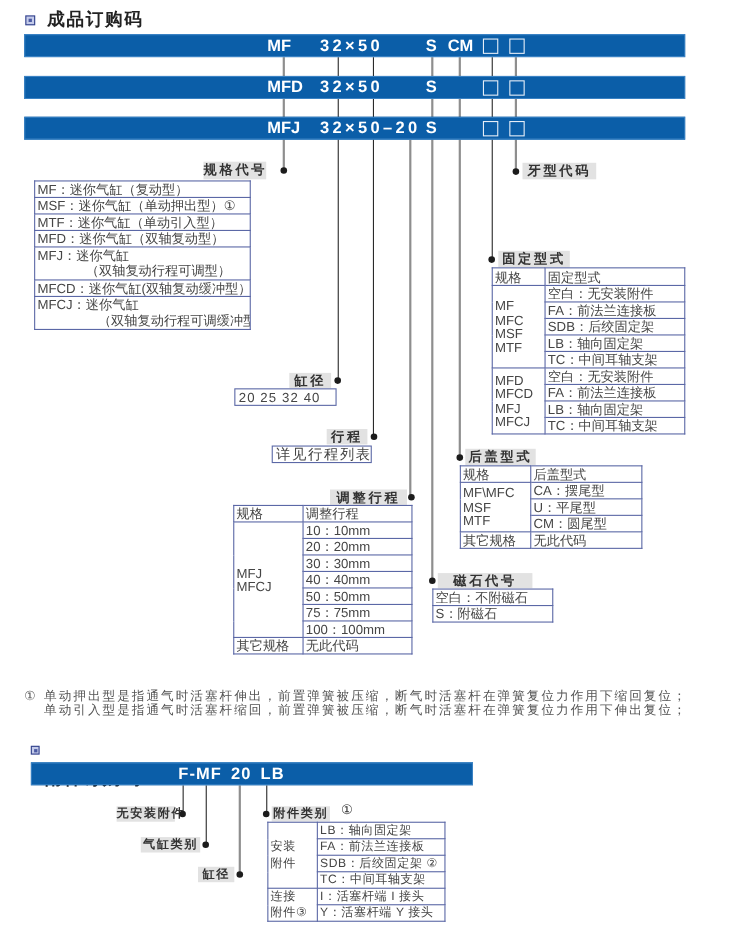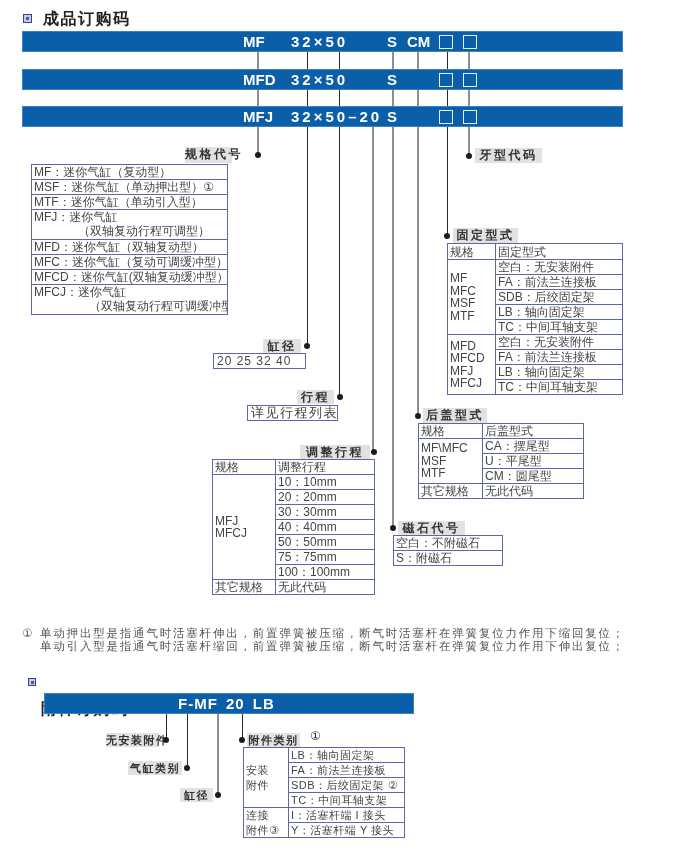--- a/index.html
+++ b/index.html
@@ -72,51 +72,48 @@
 
   <div class="dot" style="left:258px;top:155px;"></div>
   <div class="dot" style="left:469px;top:156px;"></div>
   <div class="dot" style="left:447px;top:236px;"></div>
   <div class="dot" style="left:307px;top:346px;"></div>
   <div class="dot" style="left:340px;top:397px;"></div>
   <div class="dot" style="left:418px;top:416px;"></div>
   <div class="dot" style="left:374px;top:452px;"></div>
   <div class="dot" style="left:393px;top:528px;"></div>
 
-  <div class="lbl" style="left:185px;top:147px;width:47px;height:16px;">规格代号</div>
+  <div class="lbl" style="left:185px;top:147px;width:57px;height:16px;">规格代号</div>
   <div class="lbl" style="left:475px;top:148px;width:67px;height:15px;">牙型代码</div>
   <div class="lbl" style="left:453px;top:228px;width:65px;height:15px;">固定型式</div>
   <div class="lbl" style="left:263px;top:339px;width:38px;height:14px;">缸径</div>
   <div class="lbl" style="left:297px;top:390px;width:37px;height:14px;">行程</div>
   <div class="lbl" style="left:423px;top:408px;width:64px;height:15px;">后盖型式</div>
   <div class="lbl" style="left:300px;top:445px;width:70px;height:14px;">调整行程</div>
-  <div class="lbl" style="left:398px;top:521px;width:67px;height:14px;">磁石代号</div>
+  <div class="lbl" style="left:398px;top:521px;width:86px;height:14px;">磁石代号</div>
 
   <table class="tbl" style="left:31px;top:164px;width:197px;">
     <tbody>
         <tr>
           <td>MF：迷你气缸（复动型）</td>
         </tr>
     <tr>
           <td>MSF：迷你气缸（单动押出型）①</td>
         </tr>
     <tr>
           <td>MTF：迷你气缸（单动引入型）</td>
+        </tr>
+    <tr>
+          <td>MFD：迷你气缸（双轴复动型）</td>
         </tr>
     <tr>
           <td class="dbl">
       <div>MFJ：迷你气缸</div>
       <div class="ind1">（双轴复动行程可调型）</div>
     </td>
-        </tr>
-    <tr>
-          <td>MFD：迷你气缸（双轴复动型）</td>
-        </tr>
-    <tr>
-          <td>MFC：迷你气缸（复动可调缓冲型）</td>
         </tr>
     <tr>
           <td>MFCD：迷你气缸(双轴复动缓冲型）</td>
         </tr>
     <tr>
           <td class="dbl">
       <div>MFCJ：迷你气缸</div>
       <div class="ind2">（双轴复动行程可调缓冲型）</div>
     </td>
         </tr>
@@ -264,21 +261,21 @@
   </tbody>
     </table>
 
   <div class="fn" style="left:22px;top:627px;">①</div>
   <div class="fn" style="left:40px;top:627px;">单动押出型是指通气时活塞杆伸出，前置弹簧被压缩，断气时活塞杆在弹簧复位力作用下缩回复位；</div>
   <div class="fn" style="left:40px;top:640px;">单动引入型是指通气时活塞杆缩回，前置弹簧被压缩，断气时活塞杆在弹簧复位力作用下伸出复位；</div>
 
   <div class="sec-icon" style="left:28px;top:678px;width:8px;height:8px;"></div>
   <div class="sec-title" style="left:41px;top:672px;margin-top:28px;">附件订购码</div>
 
-  <div class="bar" style="left:44px;top:693px;width:370px;">
+  <div class="bar" style="left:28px;top:693px;width:402px;">
     <span class="bar-t" style="left:134px;letter-spacing:1px;word-spacing:3px;">F-MF 20 LB</span>
   </div>
 
   <div class="vl dark" style="left:166px;top:714px;height:26px;"></div>
   <div class="vl dark" style="left:187px;top:714px;height:54px;"></div>
   <div class="vl" style="left:217px;top:714px;height:81px;"></div>
   <div class="vl dark" style="left:242px;top:714px;height:26px;"></div>
 
   <div class="dot" style="left:166px;top:740px;"></div>
   <div class="dot" style="left:187px;top:768px;"></div>

